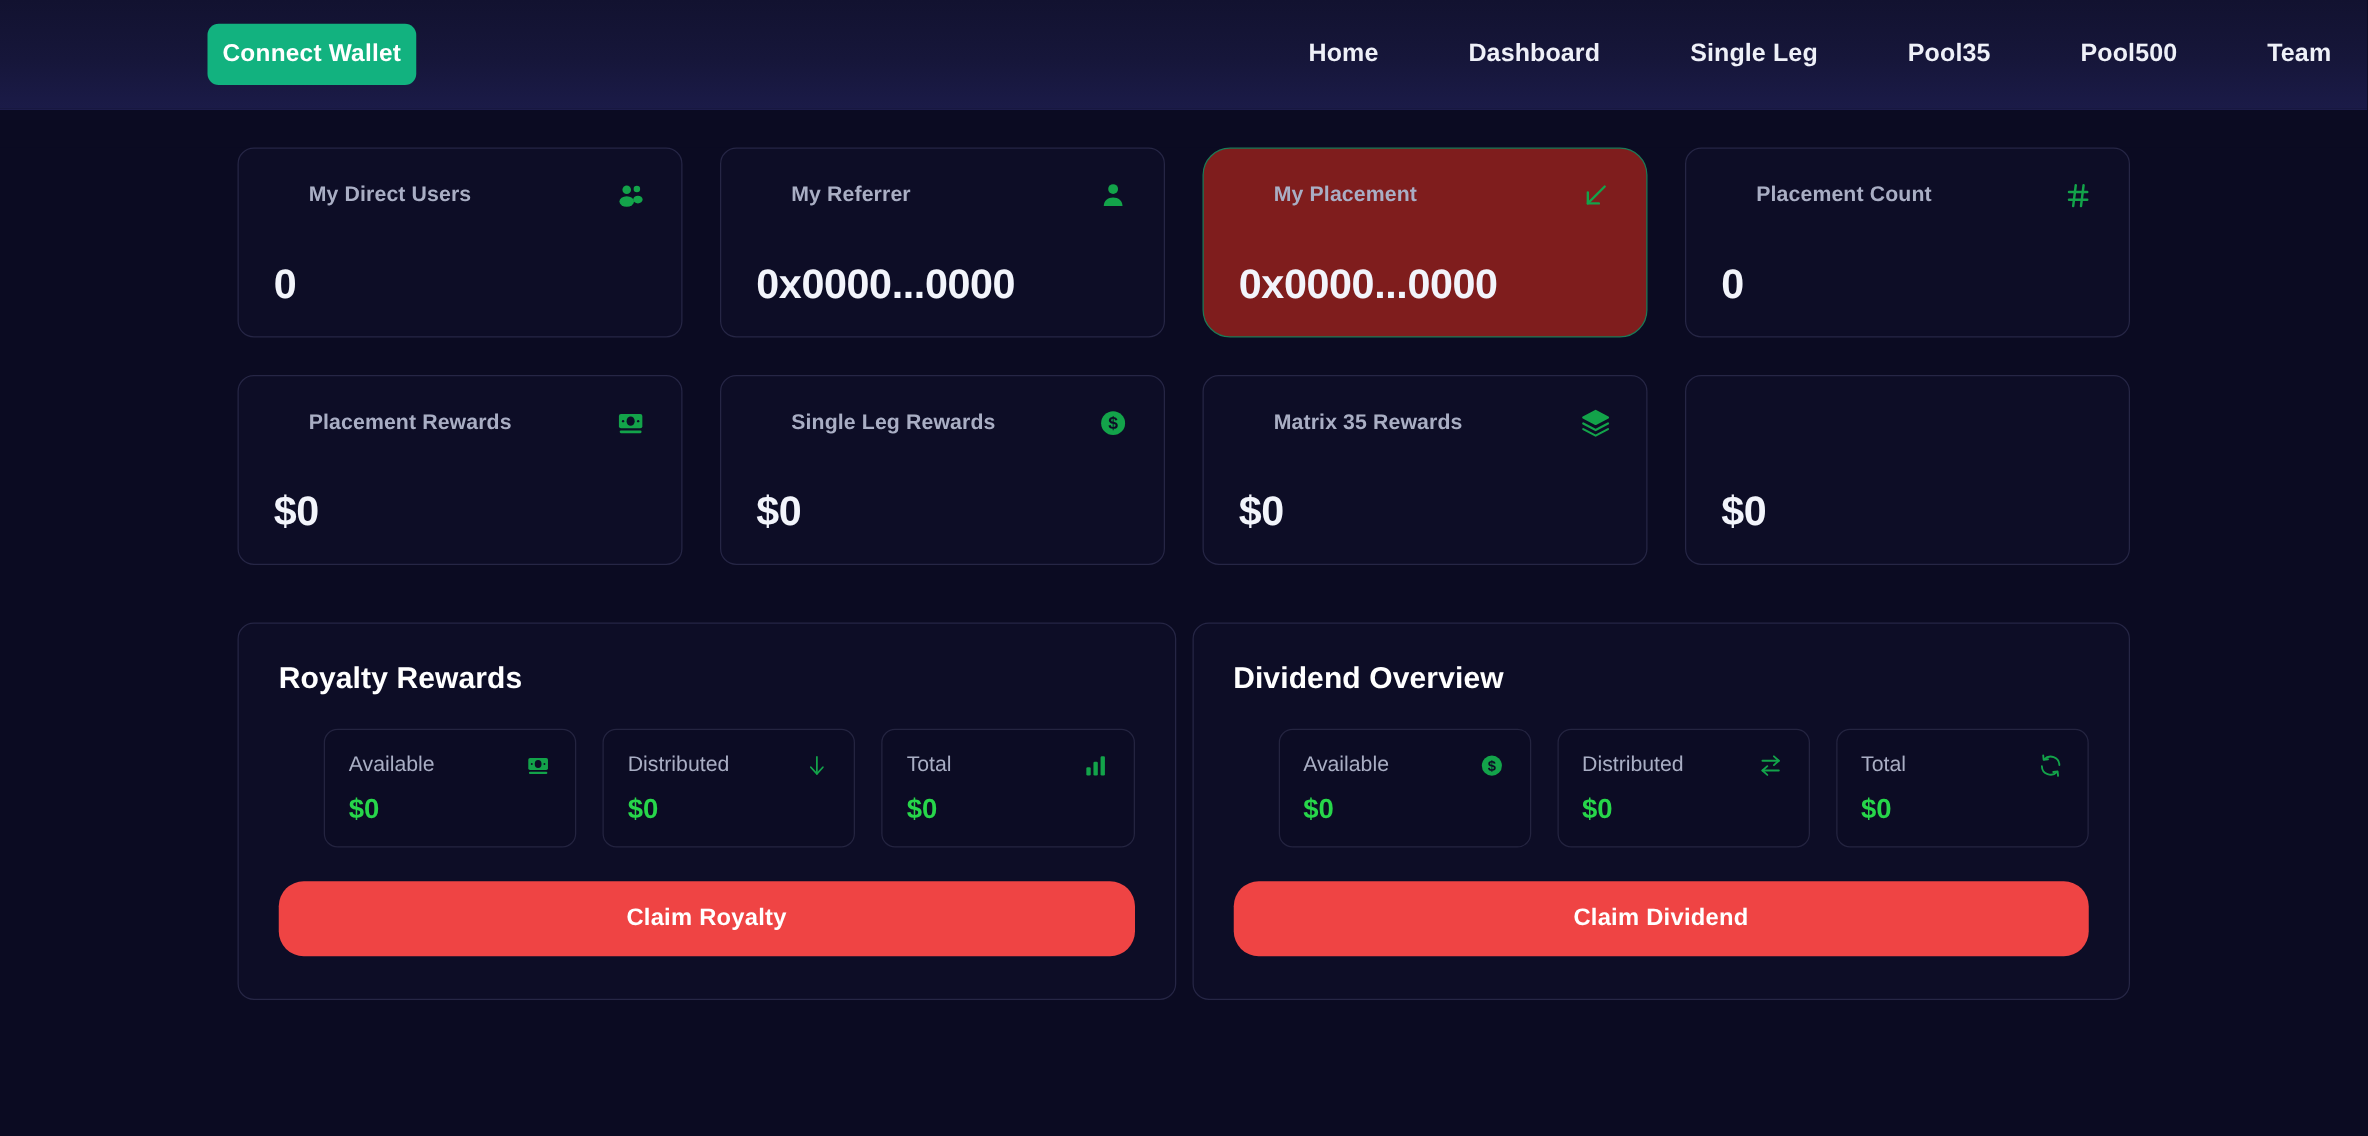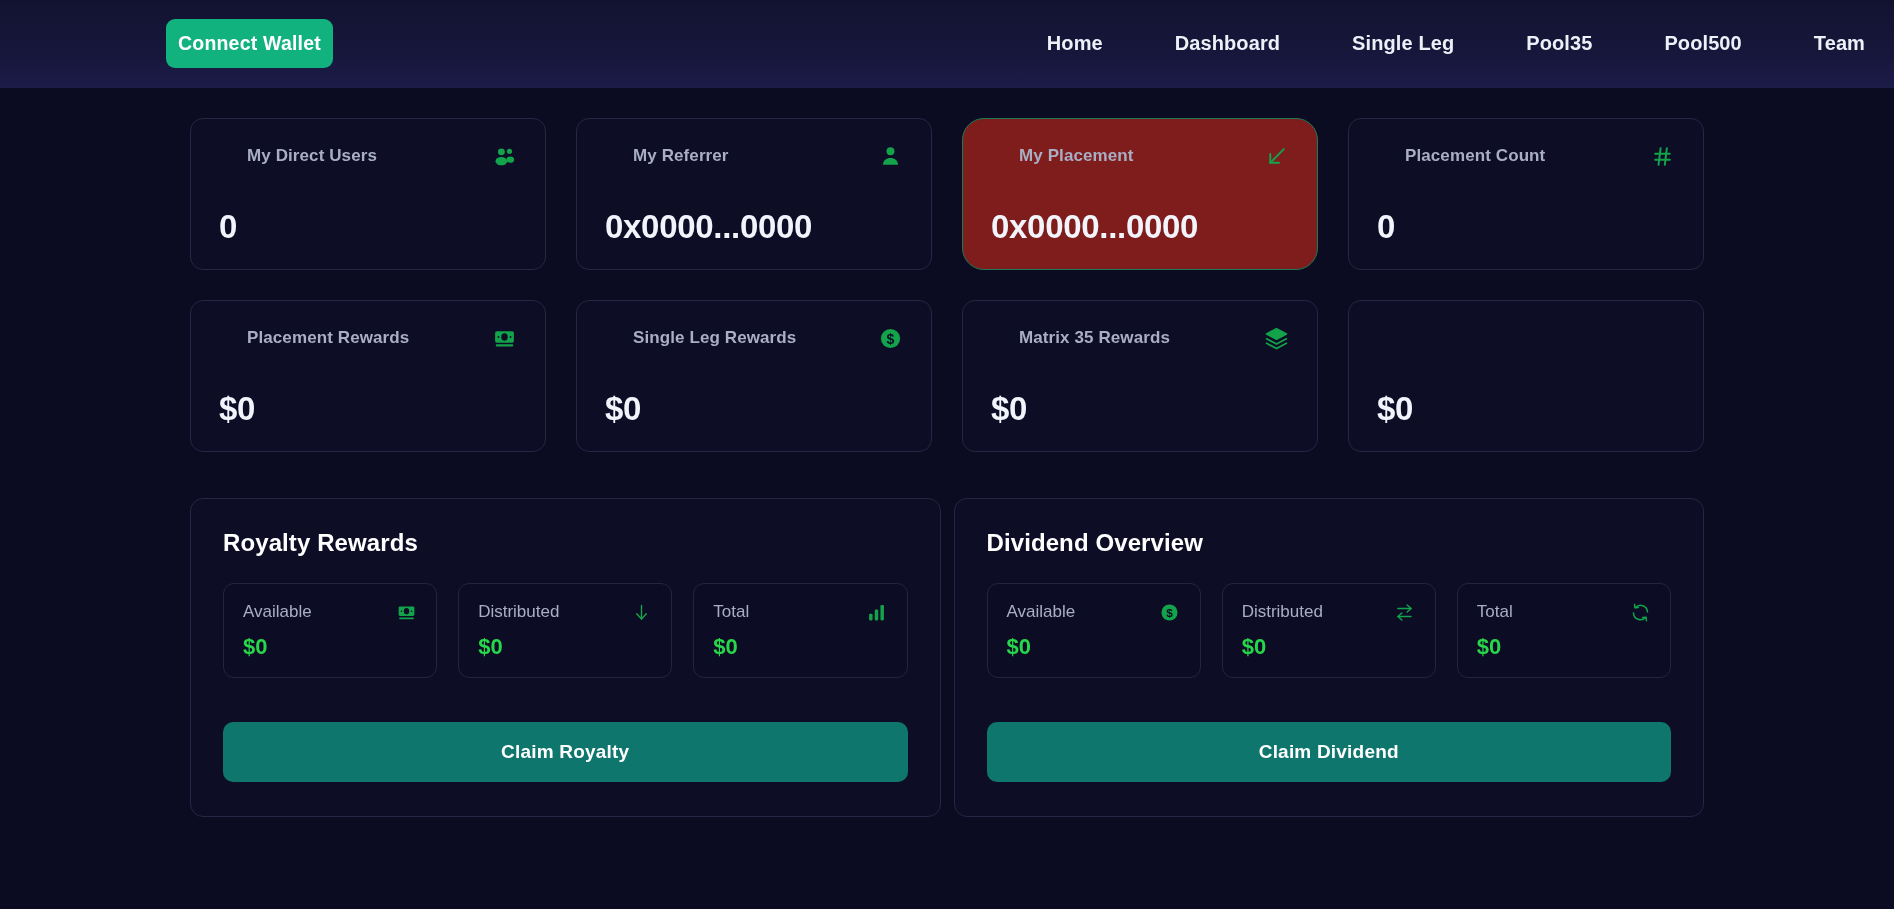--- a/index.html
+++ b/index.html
@@ -161,20 +161,21 @@
     font-weight: bold;
     color: #ffffff;
     letter-spacing: 0.1px;
     margin-bottom: 26px;
   }
 
   .mini-grid {
     display: grid;
     grid-template-columns: repeat(3, 1fr);
     gap: 21px;
+    margin-left: 36px;
   }
 
   .mini-card {
     background: #0c0c24;
     border: 1px solid #242440;
     border-radius: 11px;
     padding: 17px 19px 19px 19px;
   }
 
   .mini-head {
@@ -202,24 +203,24 @@
   .mini-value {
     margin-top: 13px;
     font-size: 22px;
     font-weight: bold;
     color: #27d64a;
     line-height: 1;
   }
 
   .claim-btn {
     width: 100%;
-    margin-top: 44px;
-    background: #0f766e;
+    margin-top: 27px;
+    background: #ef4444;
     border: none;
-    border-radius: 10px;
+    border-radius: 20px;
     color: #ffffff;
     font-family: "Liberation Sans", sans-serif;
     font-size: 19px;
     font-weight: bold;
     padding: 19px 0;
     cursor: pointer;
     letter-spacing: 0.2px;
   }
 
   

